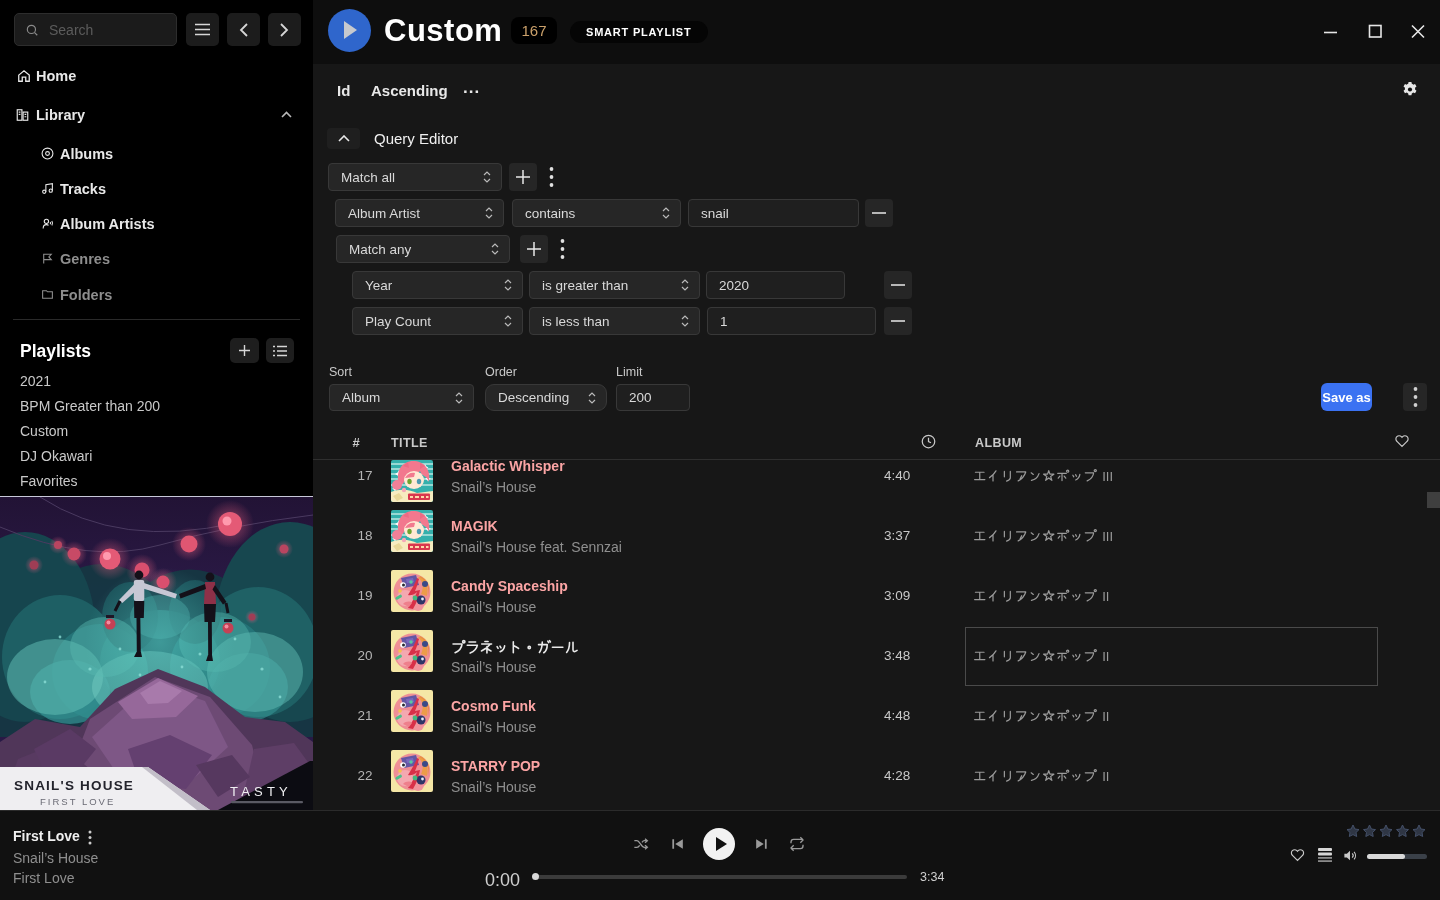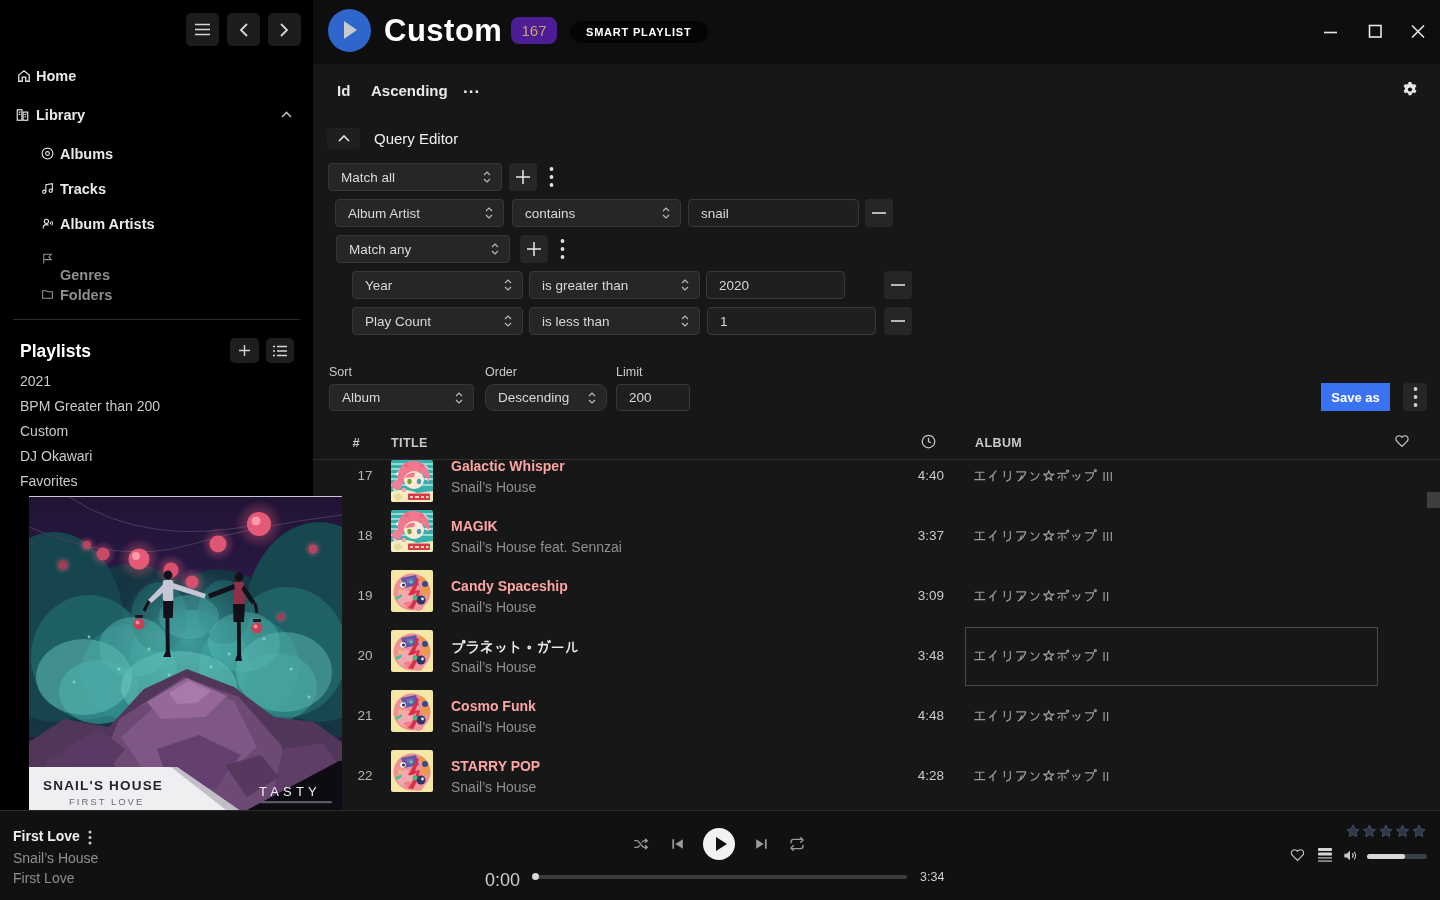--- a/index.html
+++ b/index.html
@@ -15,21 +15,21 @@
   #mhead { position:absolute; left:0; top:0; width:1127px; height:64px; background:#0e0e0e; }
   .select, .tinput { position:absolute; background:#262626; border:1px solid #383838; border-radius:4px; color:#d9d9d9; font-size:13.5px; display:flex; align-items:center; padding:0 12px; height:28px; }
   .sqbtn { position:absolute; width:28px; height:28px; background:#262626; border-radius:4px; display:flex; align-items:center; justify-content:center; }
   .updown { position:absolute; right:10px; top:50%; transform:translateY(-50%); }
   .tinput { background:#1f1f1f; }
   .lbl { position:absolute; color:#c9c9c9; font-size:12.5px; }
   
   .rownum { position:absolute; width:30px; text-align:center; color:#b5b5b5; font-size:13.5px; }
   .rtitle { position:absolute; left:138px; color:#fca5a5; font-size:14px; font-weight:bold; }
   .rartist { position:absolute; left:138px; color:#8f8f8f; font-size:14px; }
-  .rdur { position:absolute; width:60px; text-align:right; color:#c9c9c9; font-size:13.5px; }
+  .rdur { position:absolute; width:60px; text-align:left; color:#c9c9c9; font-size:13.5px; }
   .thumb { position:absolute; left:78px; width:42px; height:42px; border-radius:2px; overflow:hidden; }
   
   #player { position:absolute; left:0; top:810px; width:1440px; height:90px; background:#111111; border-top:1px solid #2b2b2b; }
 </style>
 </head>
 <body>
 <div id="app">
   <svg width="0" height="0" style="position:absolute">
     <defs>
       <g id="k-e">
@@ -130,21 +130,21 @@
     </defs>
   </svg>
   <div id="main">
     <div id="mhead"></div>
 
     <div class="abs" style="left:15px;top:9px;width:43px;height:43px;border-radius:50%;background:#2f66cc;"></div>
     <svg class="abs" style="left:30px;top:21px;" width="15" height="18" viewBox="0 0 15 18">
         <path d="M1,0 L14,9 L1,18 Z" fill="#c6c9ce"></path>
       </svg>
     <div class="abs" style="left:71px;top:13px;font-size:31px;font-weight:bold;color:#fff;letter-spacing:0.5px;">Custom</div>
-    <div class="abs" style="left:198px;top:17px;width:46px;height:27px;background:#4c1d95;border-radius:8px;color:#caa06a;font-size:15px;display:flex;align-items:center;justify-content:center;">167</div>
+    <div class="abs" style="left:198px;top:17px;width:46px;height:27px;background:#000000;border-radius:8px;color:#caa06a;font-size:15px;display:flex;align-items:center;justify-content:center;">167</div>
     <div class="abs" style="left:257px;top:21px;height:22px;background:#050505;border-radius:11px;color:#fff;font-size:11px;font-weight:bold;letter-spacing:0.8px;display:flex;align-items:center;padding:0 16px;">SMART PLAYLIST</div>
 
     <svg class="abs" style="left:1011px;top:24px;" width="110" height="16" viewBox="0 0 110 16">
       <path d="M0,8.5 H13" stroke="#e6e6e6" stroke-width="1.6"></path>
       <rect x="45.5" y="1.5" width="11.5" height="11.5" fill="none" stroke="#e6e6e6" stroke-width="1.6"></rect>
       <path d="M88,1.5 L100,13.5 M100,1.5 L88,13.5" stroke="#e6e6e6" stroke-width="1.6"></path>
     </svg>
 
     <div class="abs" style="left:24px;top:82px;font-size:15px;font-weight:bold;color:#e8e8e8;">Id</div>
     <div class="abs" style="left:58px;top:82px;font-size:15px;font-weight:bold;color:#e8e8e8;">Ascending</div>
@@ -232,21 +232,21 @@
     <div class="lbl" style="left:16px;top:365px;">Sort</div>
     <div class="lbl" style="left:172px;top:365px;">Order</div>
     <div class="lbl" style="left:303px;top:365px;">Limit</div>
     <div class="select" style="left:16px;top:384px;width:145px;height:27px;">Album<svg class="updown" width="8" height="13" viewBox="0 0 8 13">
           <path d="M1,4.5 L4,1.5 L7,4.5 M1,8.5 L4,11.5 L7,8.5" fill="none" stroke="#b9b9b9" stroke-width="1.2"></path>
         </svg></div>
     <div class="select" style="left:172px;top:384px;width:122px;height:27px;border-radius:9px;">Descending<svg class="updown" width="8" height="13" viewBox="0 0 8 13">
           <path d="M1,4.5 L4,1.5 L7,4.5 M1,8.5 L4,11.5 L7,8.5" fill="none" stroke="#b9b9b9" stroke-width="1.2"></path>
         </svg></div>
     <div class="tinput" style="left:303px;top:384px;width:74px;height:27px;">200</div>
-    <div class="abs" style="left:1008px;top:383px;width:69px;height:28px;background:#3b72f2;border-radius:0;color:#fff;font-size:13px;font-weight:bold;display:flex;align-items:center;justify-content:center;text-align:center;">Save as</div>
+    <div class="abs" style="left:1008px;top:383px;width:51px;height:28px;background:#3b72f2;border-radius:6px;color:#fff;font-size:13px;font-weight:bold;display:flex;align-items:center;justify-content:center;text-align:center;">Save as</div>
     <div class="sqbtn" style="left:1090px;top:383px;width:24px;height:28px;">
         <svg width="5" height="22" viewBox="0 0 5 22">
           <circle cx="2.5" cy="3" r="1.9" fill="#d0d0d0"></circle>
           <circle cx="2.5" cy="11" r="1.9" fill="#d0d0d0"></circle>
           <circle cx="2.5" cy="19" r="1.9" fill="#d0d0d0"></circle>
         </svg>
       </div>
 
     <div class="abs" style="left:0;top:428px;width:1127px;height:32px;border-bottom:1px solid #2f2f2f;">
       <div class="abs" style="left:28px;top:7px;width:30px;text-align:center;color:#c9c9c9;font-size:13px;font-weight:bold;">#</div>
@@ -413,20 +413,27 @@
               </g>
             </svg></div>
       </div>
     </div>
 
     <div class="abs" style="left:1114px;top:492px;width:13px;height:16px;background:#3f3f3f;"></div>
   </div>
 
   <div id="sidebar">
 
+    <div class="abs" style="left:14px;top:13px;width:163px;height:33px;background:#1b1b1b;border:1px solid #2d2d2d;border-radius:5px;display:flex;align-items:center;padding:0 10px;">
+      <svg width="14" height="14" viewBox="0 0 24 24" fill="none" stroke="#8a8a8a" stroke-width="2">
+          <circle cx="11" cy="11" r="7"></circle>
+          <path d="M21 21l-4.5-4.5"></path>
+        </svg>
+      <span style="color:#5c5c5c;font-size:14px;margin-left:10px;">Search</span>
+    </div>
     <div class="sbtn" style="left:186px;top:13px;width:33px;height:33px;">
         <svg width="15" height="13" viewBox="0 0 15 13">
           <path d="M0,1.5 H15 M0,6.5 H15 M0,11.5 H15" stroke="#d6d6d6" stroke-width="1.7"></path>
         </svg>
       </div>
     <div class="sbtn" style="left:227px;top:13px;width:33px;height:33px;">
         <svg width="9" height="14" viewBox="0 0 9 14">
           <path d="M8,1 L2,7 L8,13" fill="none" stroke="#d6d6d6" stroke-width="1.8"></path>
         </svg>
       </div>
@@ -462,21 +469,21 @@
     <div class="navtxt abs" style="left:60px;top:181px;color:#e8e8e8;">Tracks</div>
     <svg class="abs" style="left:41px;top:217px;" width="13" height="13" viewBox="0 0 24 24" fill="none" stroke="#e8e8e8" stroke-width="2">
         <circle cx="10" cy="8" r="4"></circle>
         <path d="M4 21 C4 16.5 7 14 10 14 C11.5 14 13 14.6 14 15.6"></path>
         <path d="M17 9.5 C17.8 10.8 17.8 12.2 17 13.5 M20 7.5 C21.6 10 21.6 13 20 15.5"></path>
       </svg>
     <div class="navtxt abs" style="left:60px;top:216px;color:#e8e8e8;">Album Artists</div>
     <svg class="abs" style="left:41px;top:252px;" width="13" height="13" viewBox="0 0 24 24" fill="none" stroke="#8e8e8e" stroke-width="2">
         <path d="M5 21 V4 H19 L14.5 9 L19 14 H5"></path>
       </svg>
-    <div class="navtxt abs" style="left:60px;top:251px;color:#8e8e8e;margin-top:16px;">Genres</div>
+    <div class="navtxt abs" style="left:60px;top:251px;color:#8e8e8e;">Genres</div>
     <svg class="abs" style="left:41px;top:288px;" width="13" height="13" viewBox="0 0 24 24" fill="none" stroke="#8e8e8e" stroke-width="2">
         <path d="M3 7 V19 H21 V7 H12 L10 5 H3 Z"></path>
       </svg>
     <div class="navtxt abs" style="left:60px;top:287px;color:#8e8e8e;">Folders</div>
     <div class="abs" style="left:13px;top:319px;width:287px;height:1px;background:#2a2a2a;"></div>
 
     <div class="abs" style="left:20px;top:341px;font-size:17.5px;font-weight:bold;color:#fff;">Playlists</div>
     <div class="sbtn" style="left:230px;top:338px;width:29px;height:25px;background:#1e1e1e;">
         <svg width="13" height="13" viewBox="0 0 13 13">
           <path d="M6.5,1 V12 M1,6.5 H12" stroke="#d6d6d6" stroke-width="1.4"></path>
@@ -487,21 +494,21 @@
           <path d="M4,1.5 H14 M4,6 H14 M4,10.5 H14" stroke="#d6d6d6" stroke-width="1.5"></path>
           <path d="M0,1.5 H2 M0,6 H2 M0,10.5 H2" stroke="#d6d6d6" stroke-width="1.5"></path>
         </svg>
       </div>
     <div class="abs" style="left:20px;top:373px;font-size:14px;color:#c9c9c9;">2021</div>
     <div class="abs" style="left:20px;top:398px;font-size:14px;color:#c9c9c9;">BPM Greater than 200</div>
     <div class="abs" style="left:20px;top:423px;font-size:14px;color:#c9c9c9;">Custom</div>
     <div class="abs" style="left:20px;top:448px;font-size:14px;color:#c9c9c9;">DJ Okawari</div>
     <div class="abs" style="left:20px;top:473px;font-size:14px;color:#c9c9c9;">Favorites</div>
 
-    <div class="abs" id="art" style="left:0;top:496px;width:313px;height:314px;border-top:1px solid #c8c8d8;margin-left:29px;">
+    <div class="abs" id="art" style="left:0;top:496px;width:313px;height:314px;border-top:1px solid #c8c8d8;">
       <svg width="313" height="313" viewBox="0 0 313 313">
         <defs>
           <linearGradient id="sky" x1="0" y1="0" x2="0" y2="1">
             <stop offset="0" stop-color="#221335"></stop>
               <stop offset="0.45" stop-color="#2e1c4e"></stop>
               <stop offset="1" stop-color="#241740"></stop>
           </linearGradient>
           <radialGradient id="lg">
               <stop offset="0" stop-color="#ff8fa8" stop-opacity="0.8"></stop>
               <stop offset="0.5" stop-color="#e85f80" stop-opacity="0.3"></stop>

